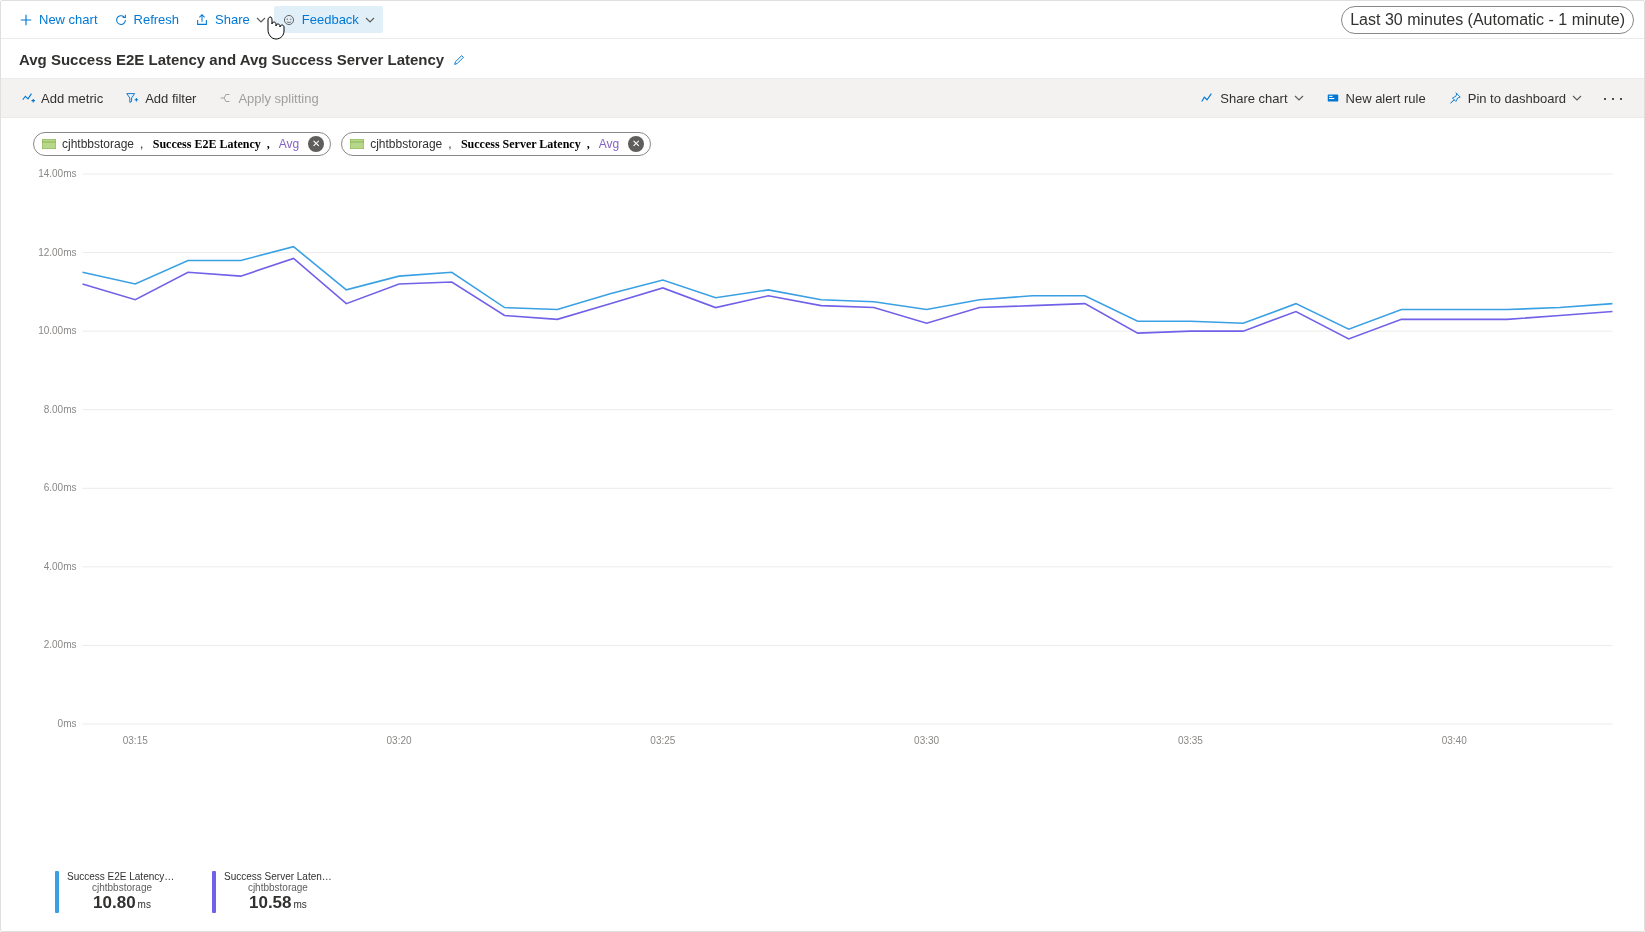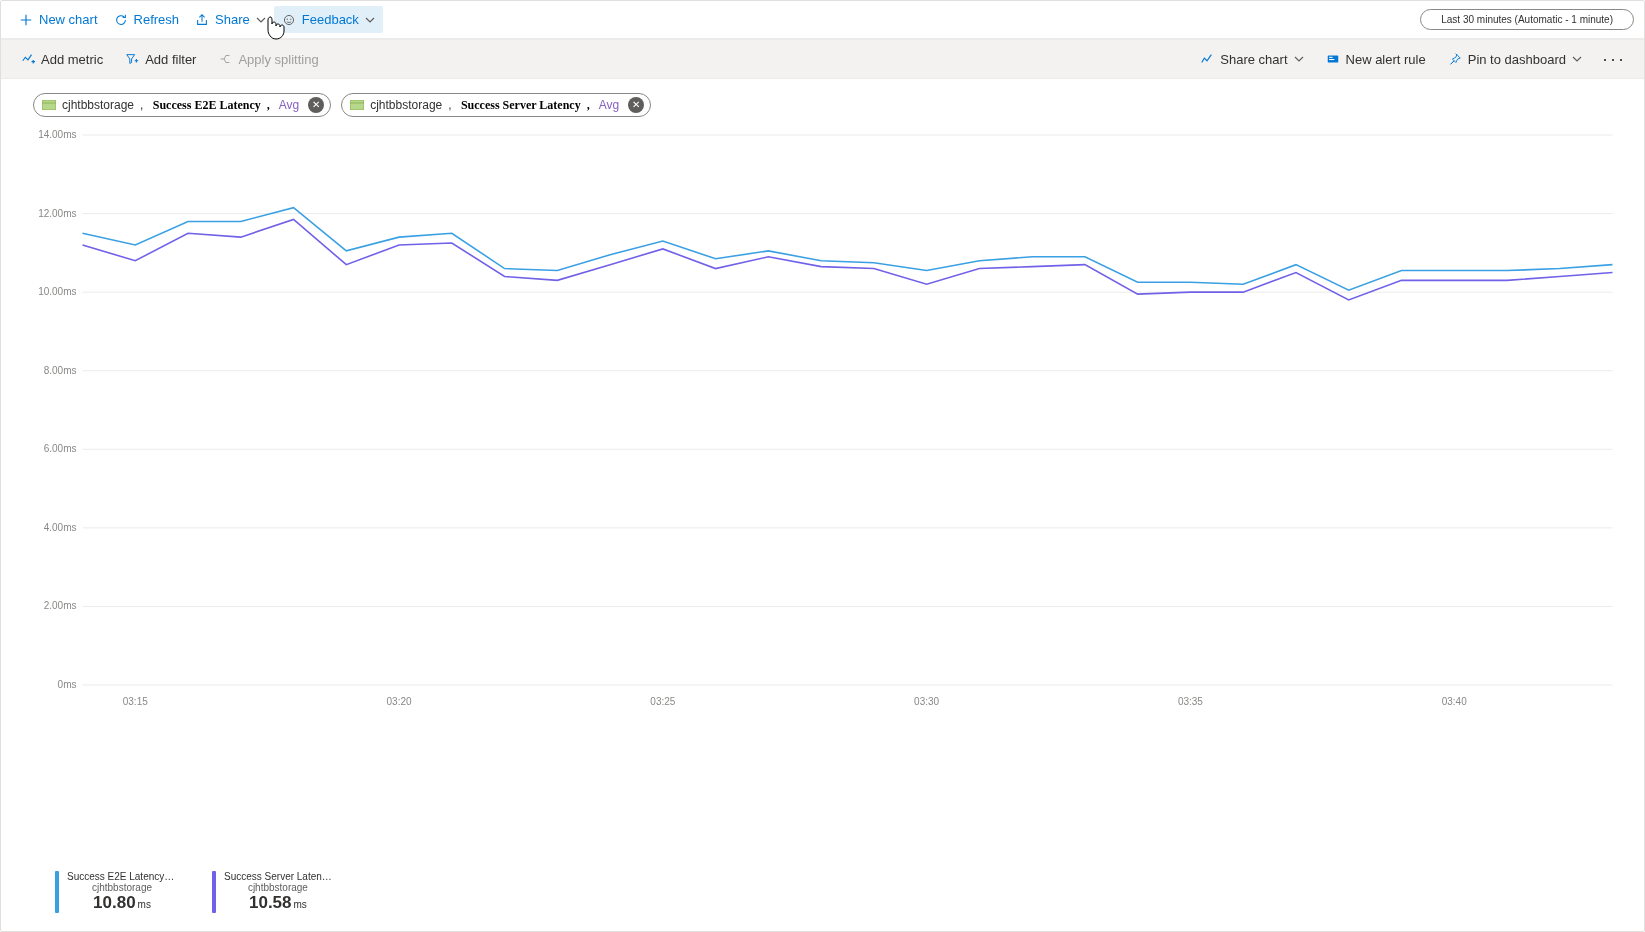--- a/index.html
+++ b/index.html
@@ -5,21 +5,21 @@
   * { box-sizing: border-box; margin: 0; padding: 0; font-family: "Segoe UI", Arial, sans-serif; }
   body { background:#fff; color:#323130; font-size:13px; }
   .frame { border:1px solid #e1dfdd; border-radius:2px; width:1645px; min-height:932px; display:flex; flex-direction:column; }
 
   
   .toolbar { height:38px; display:flex; align-items:center; padding:0 10px; border-bottom:1px solid #edebe9; }
   .tb-btn { display:flex; align-items:center; gap:6px; padding:6px 8px; color:#0078d4; cursor:pointer; border-radius:2px; }
   .tb-btn.hover { background:#e1eff9; }
   .tb-btn .chev { color:#605e5c; }
   .tb-right { margin-left:auto; }
-  .time-pill { border:1px solid #8a8886; border-radius:14px; padding:4px 20px; color:#323130; cursor:pointer; font-size:10px; }
+  .time-pill { border:1px solid #8a8886; border-radius:14px; padding:4px 8px; color:#323130; cursor:pointer; font-size:16px; }
 
   .icon { width:14px; height:14px; display:inline-block; flex:none; }
   .chev { width:10px; height:10px; display:inline-block; }
 
   
   .title-row { display:flex; align-items:center; gap:8px; padding:12px 18px 10px 18px; }
   .title-text { font-size:15px; font-weight:600; color:#323130; }
   .edit-icon { color:#0078d4; }
 
   
@@ -100,20 +100,26 @@
           <path d="M1 3l4 4 4-4" fill="none" stroke="#605e5c" stroke-width="1.2"></path>
         </svg>
     </div>
     <div class="tb-right">
       <div class="time-pill">
         <span>Last 30 minutes (Automatic - 1 minute)</span>
       </div>
     </div>
   </div>
 
+  <div class="title-row">
+    <span class="title-text">Avg Success E2E Latency and Avg Success Server Latency</span>
+    <svg class="icon edit-icon" viewBox="0 0 16 16">
+        <path d="M3 13l1-3 7-7 2 2-7 7-3 1z" fill="none" stroke="#0078d4" stroke-width="1.1"></path>
+      </svg>
+  </div>
 
   <div class="subbar">
     <div class="sub-btn">
       <svg class="icon accent" viewBox="0 0 16 16">
           <path d="M2 10l3-4 3 3 4-6" fill="none" stroke="#0078d4" stroke-width="1.3"></path>
           <path d="M12 11h4M14 9v4" stroke="#0078d4" stroke-width="1.3"></path>
         </svg>
       <span>Add metric</span>
     </div>
     <div class="sub-btn">

